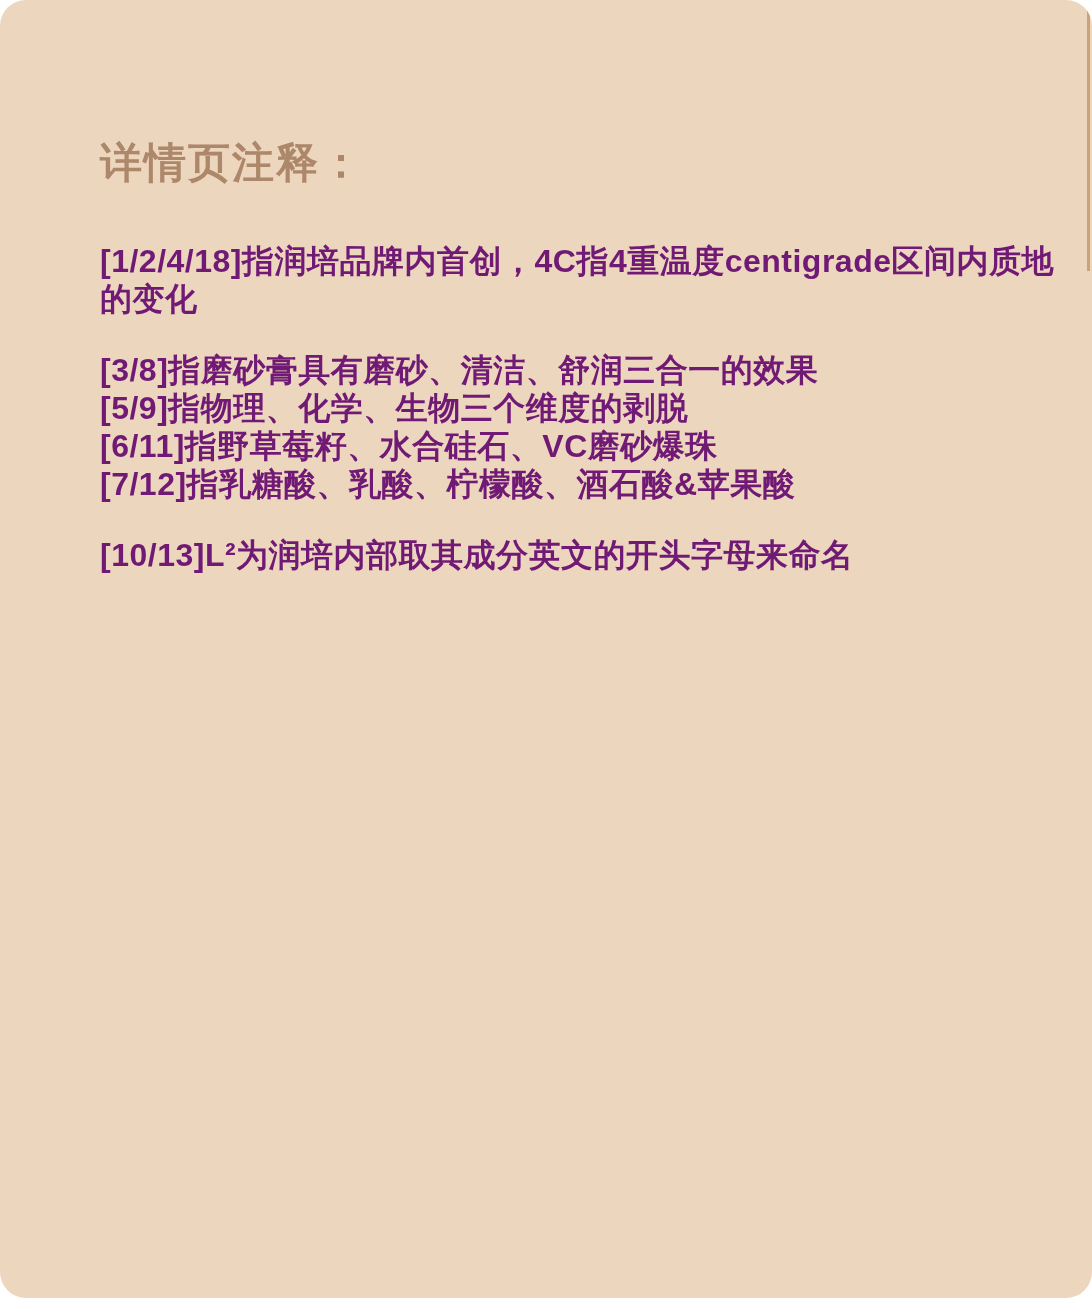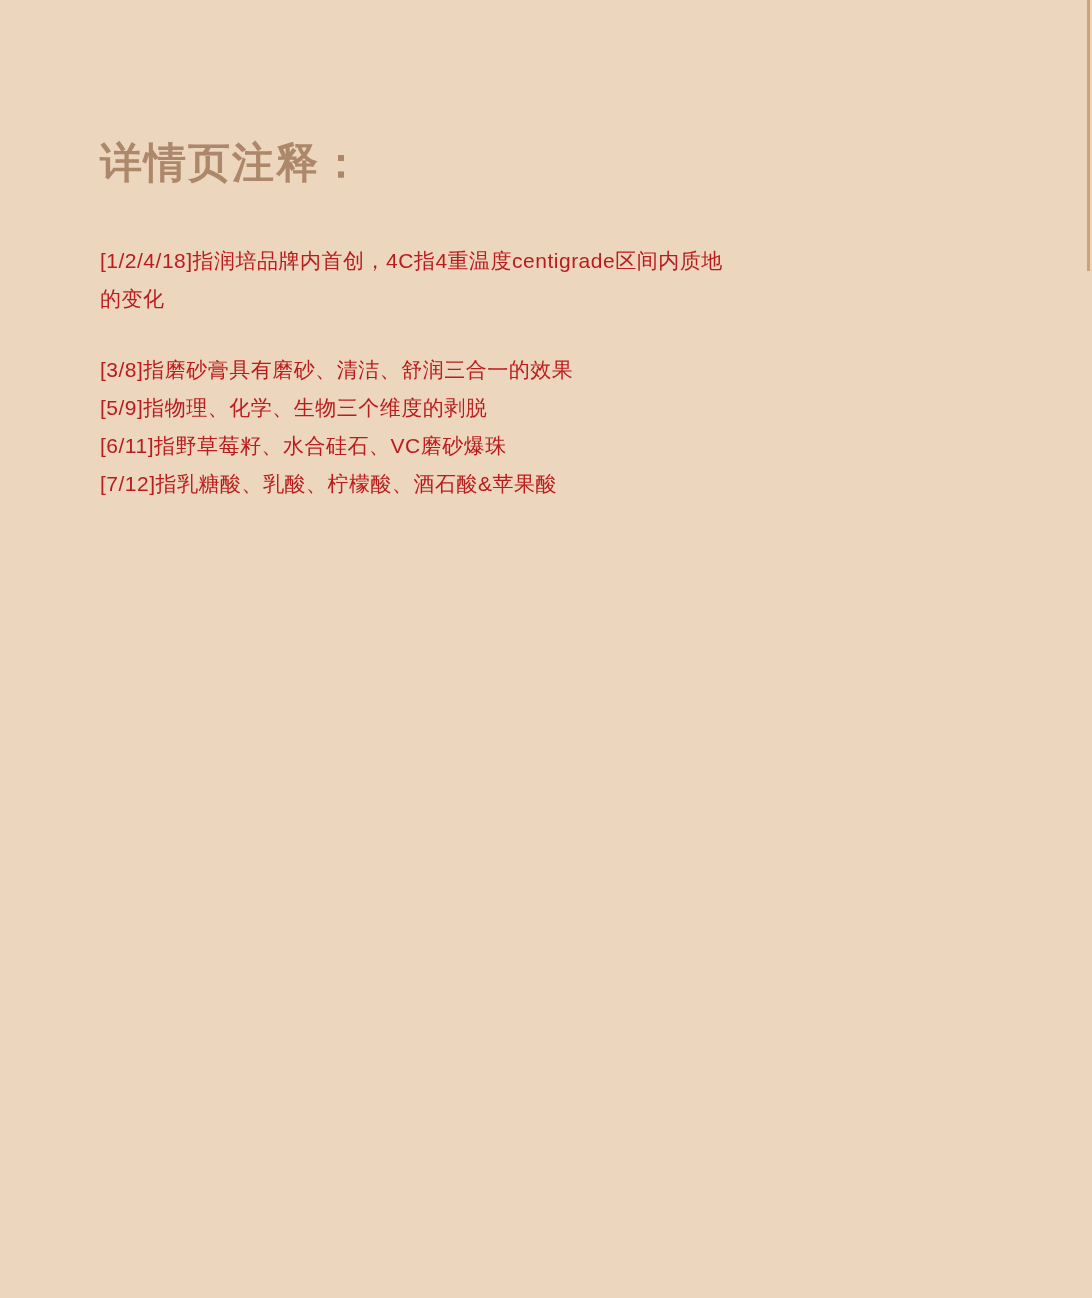--- a/index.html
+++ b/index.html
@@ -6,42 +6,43 @@
     margin: 0;
     padding: 0;
   }
   .page {
     position: relative;
     width: 1092px;
     height: 1298px;
     background: #edd6be;
     overflow: hidden;
     font-family: "Liberation Sans", "DejaVu Sans", sans-serif;
+    border-radius: 26px;
   }
   .content {
     position: absolute;
     left: 100px;
     top: 0;
     width: 940px;
   }
   .page-title {
     margin-top: 134px;
     margin-bottom: 50px;
     font-family: "Liberation Serif", "DejaVu Serif", serif;
     font-weight: 700;
     font-size: 42px;
     line-height: 58px;
     letter-spacing: 2px;
     color: #ad876a;
   }
   .note {
-    font-size: 21px;
+    font-size: 32px;
     line-height: 38px;
-    font-weight: 400;
-    color: #b91c1c;
+    font-weight: 700;
+    color: #701a75;
     white-space: pre;
     margin: 0 0 33px 0;
     letter-spacing: 0.5px;
   }
   .edge-line {
     position: absolute;
     top: 0;
     left: 1087px;
     width: 3px;
     height: 271px;
@@ -54,14 +55,15 @@
 <div class="page">
   <div class="edge-line"></div>
   <div class="content">
     <div class="page-title">详情页注释：</div>
     <div class="note">[1/2/4/18]指润培品牌内首创，4C指4重温度centigrade区间内质地
 的变化</div>
     <div class="note">[3/8]指磨砂膏具有磨砂、清洁、舒润三合一的效果
 [5/9]指物理、化学、生物三个维度的剥脱
 [6/11]指野草莓籽、水合硅石、VC磨砂爆珠
 [7/12]指乳糖酸、乳酸、柠檬酸、酒石酸&amp;苹果酸</div>
+    <div class="note">[10/13]L²为润培内部取其成分英文的开头字母来命名</div>
   </div>
 </div>
 
 </body></html>

